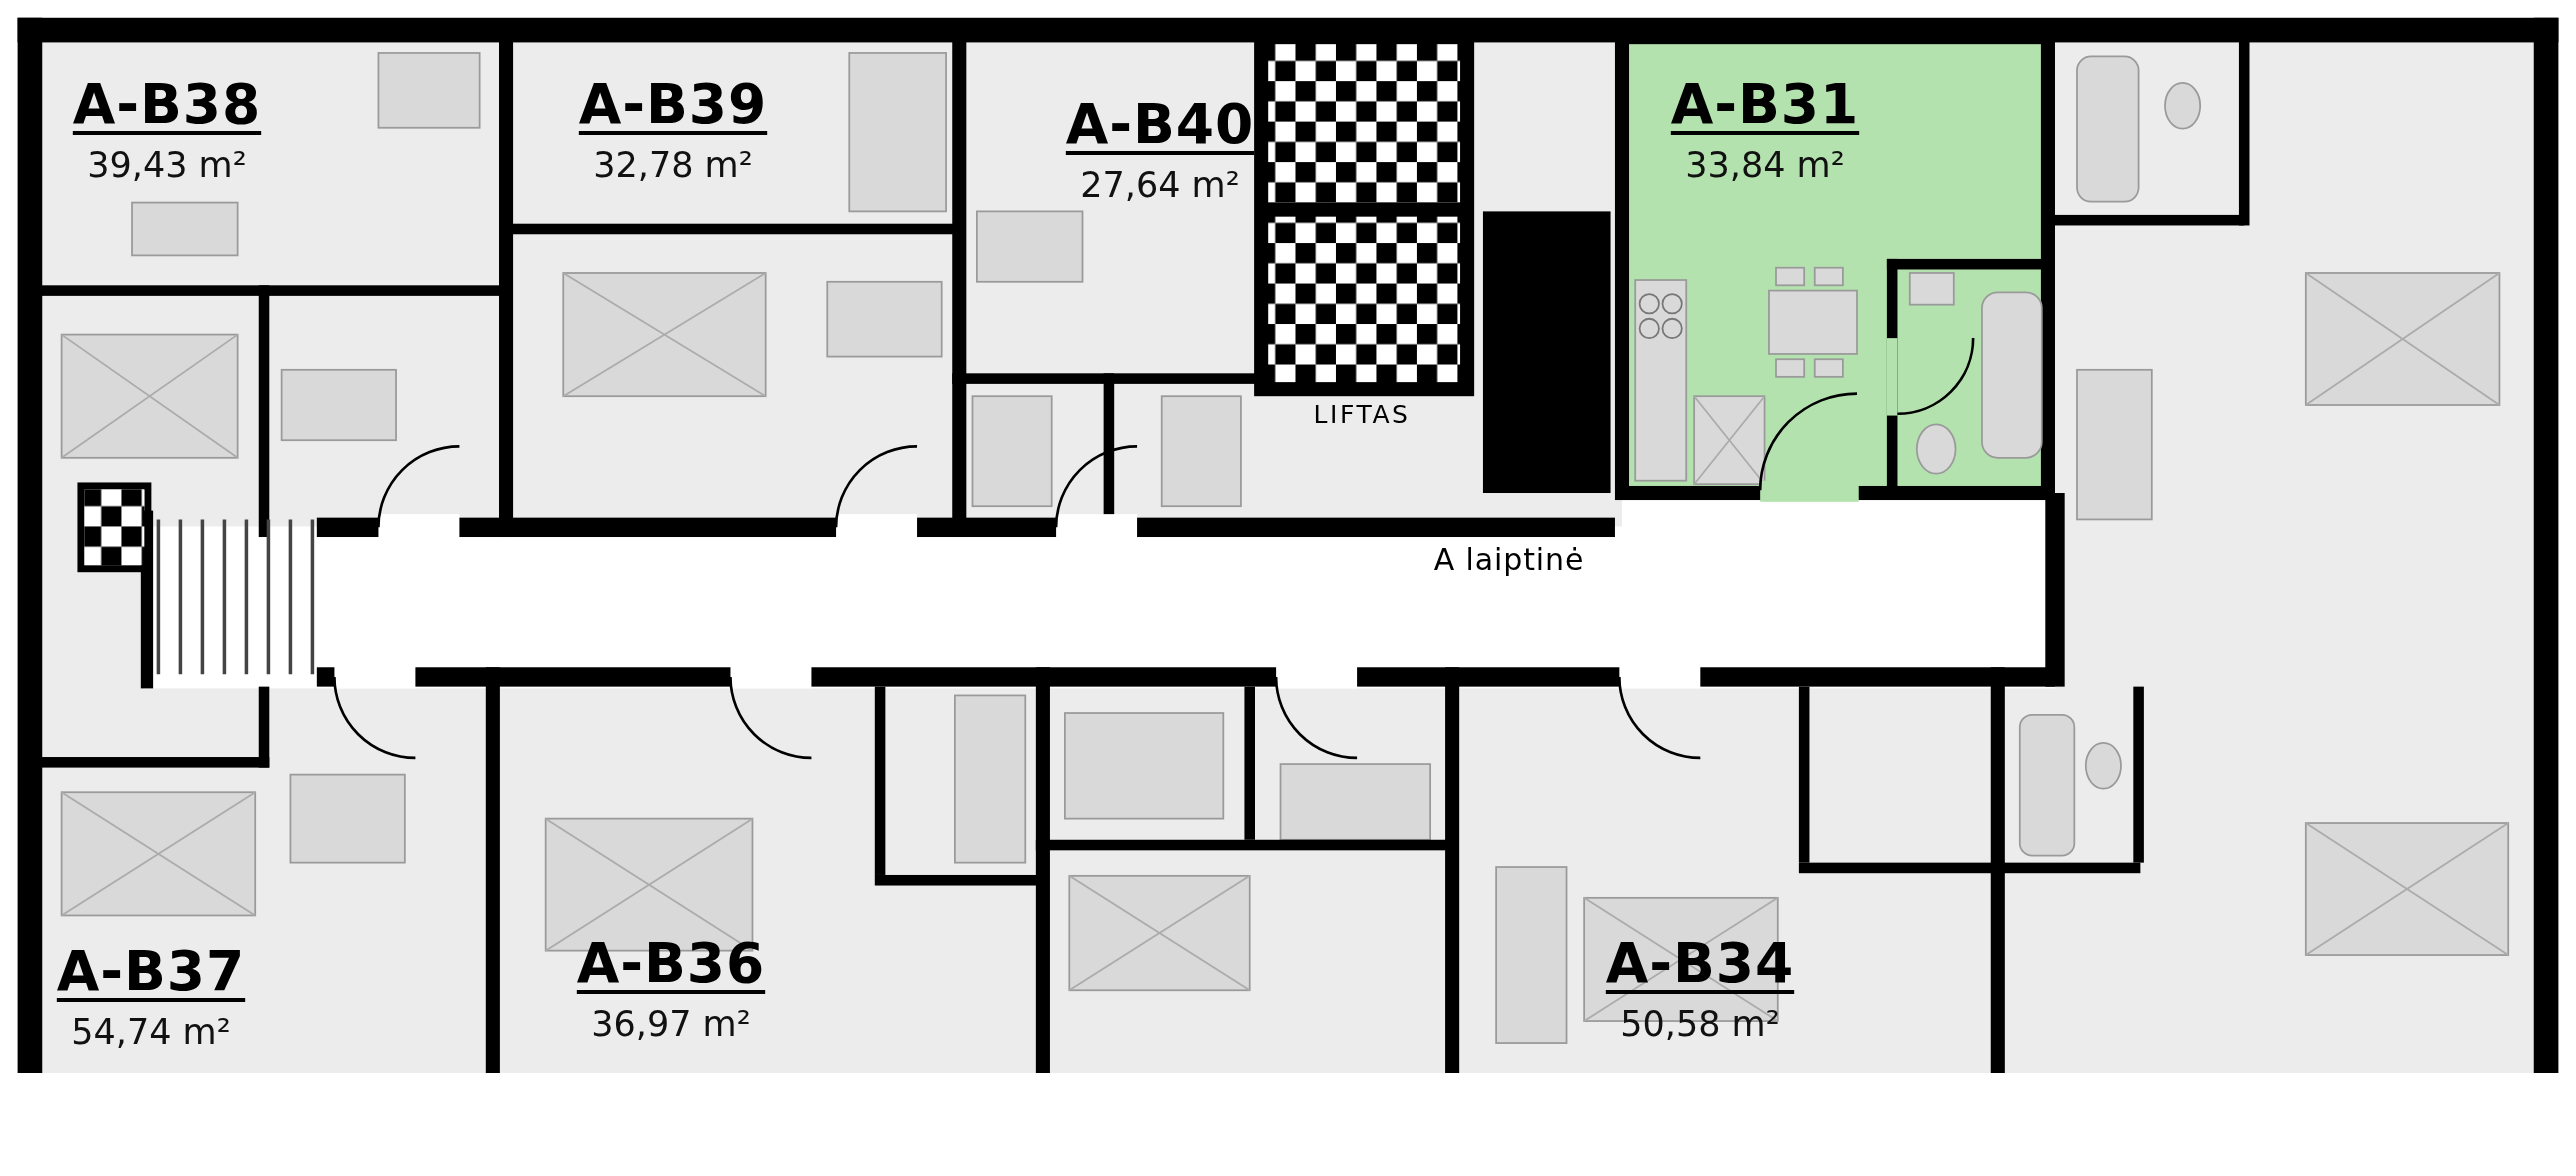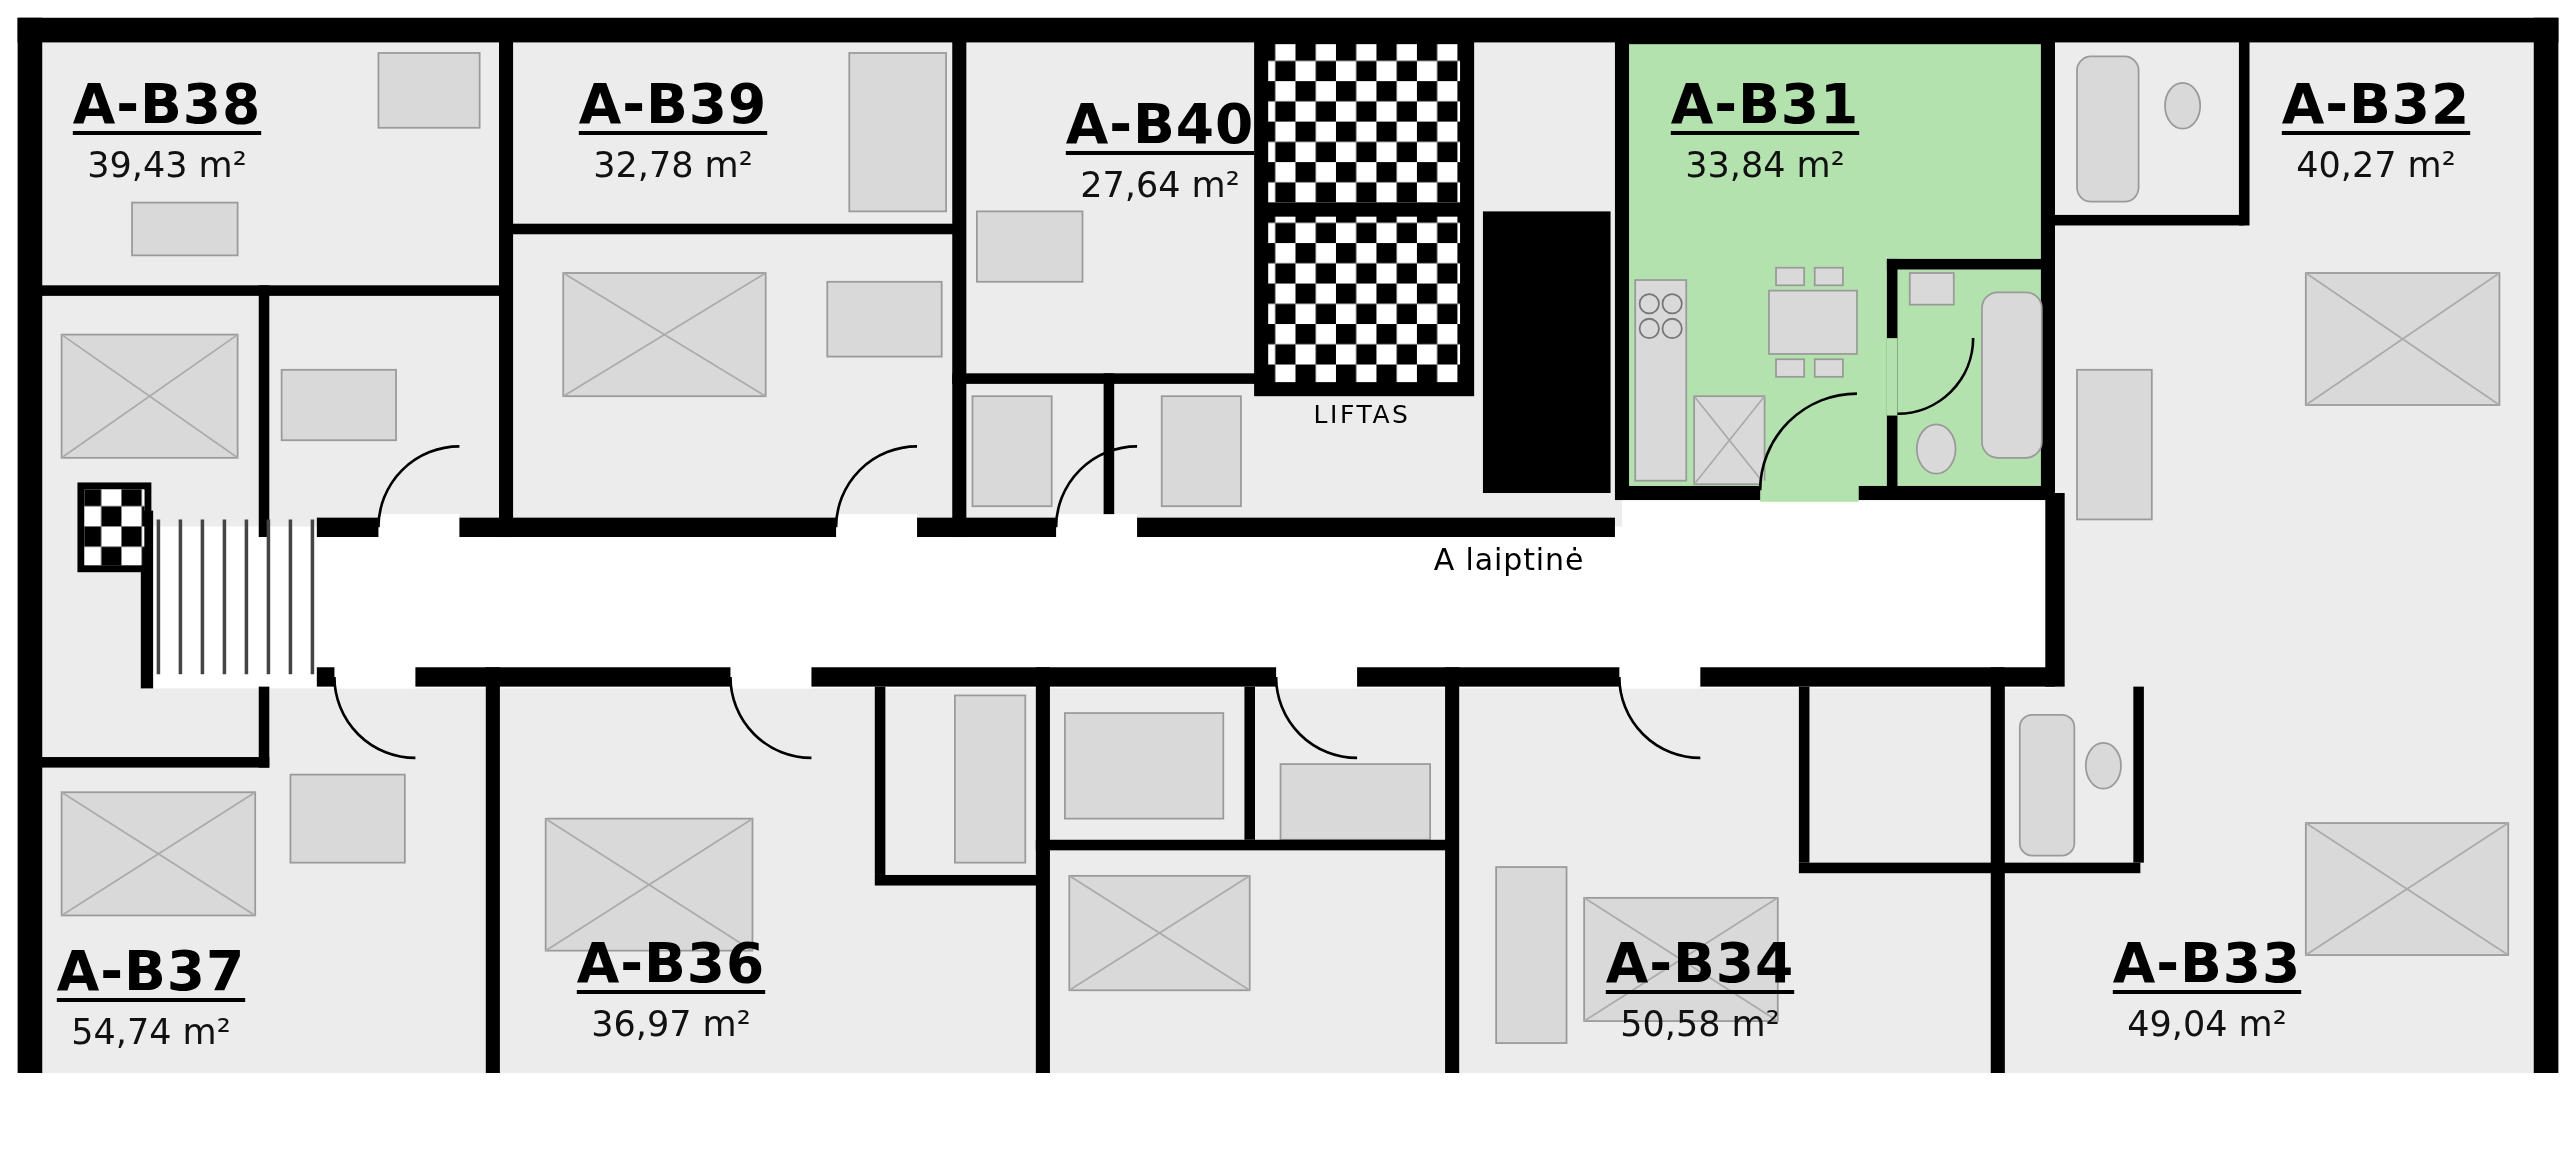--- a/index.html
+++ b/index.html
@@ -266,44 +266,36 @@
   <div class="unit-label" style="left:1160px; top:96px">
     <div class="unit-id">A-B40</div>
     <div class="unit-area">27,64 m²</div>
   </div>
 
   <div class="unit-label" style="left:1765px; top:76px">
     <div class="unit-id">A-B31</div>
     <div class="unit-area">33,84 m²</div>
   </div>
 
-  <div class="unit-label" style="left:2376px; top:76px">
-    <div class="unit-id">A-B32</div>
-    <div class="unit-area">40,27 m²</div>
-  </div>
 
   <div class="unit-label" style="left:151px; top:943px">
     <div class="unit-id">A-B37</div>
     <div class="unit-area">54,74 m²</div>
   </div>
 
   <div class="unit-label" style="left:671px; top:935px">
     <div class="unit-id">A-B36</div>
     <div class="unit-area">36,97 m²</div>
   </div>
 
 
   <div class="unit-label" style="left:1700px; top:935px">
     <div class="unit-id">A-B34</div>
     <div class="unit-area">50,58 m²</div>
   </div>
 
-  <div class="unit-label" style="left:2207px; top:935px">
-    <div class="unit-id">A-B33</div>
-    <div class="unit-area">49,04 m²</div>
-  </div>
 
   <div class="small-label lift-label" style="left:1362px; top:400px">LIFTAS</div>
 
   <div class="small-label stair-label" style="left:1509px; top:542px">A laiptinė</div>
 
 </div>
 
 
 </body></html>

